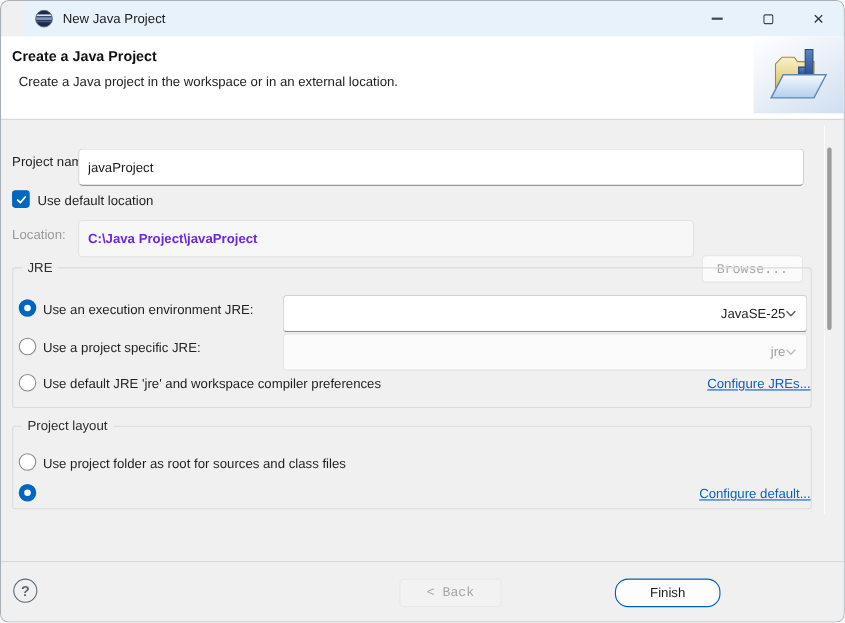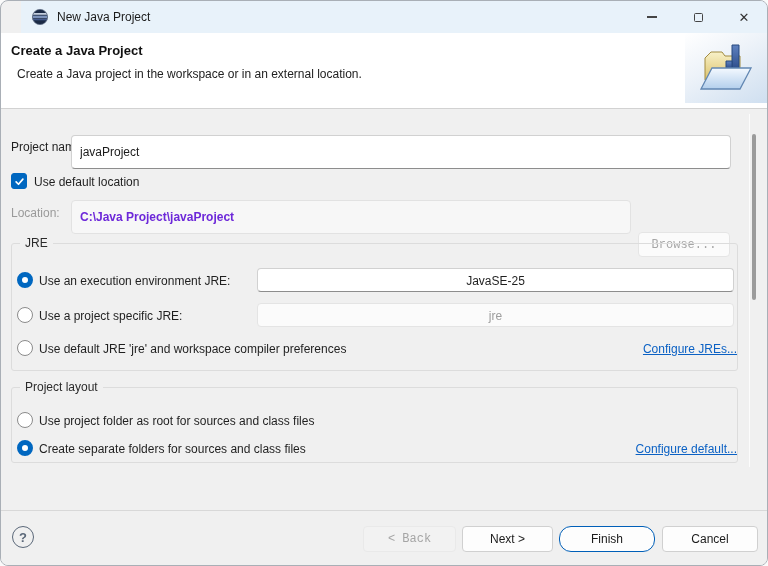--- a/index.html
+++ b/index.html
@@ -33,22 +33,22 @@
     font-family:inherit; outline:none; }
   .field:disabled, .field.disabled { background:#f7f7f7; border-color:#e2e2e2; color:#6d28d9;font-weight:bold; }
   .btn-small { position:absolute; background:#fbfbfb; border:1px solid #e5e5e5; border-radius:4px;
     font-size:12px; color:#a6a6a6; font-family:Liberation Mono, monospace;margin-top:32px; }
   .checkbox { position:absolute; width:16px; height:16px; background:#0067c0; border:1px solid #0067c0;
     border-radius:3px; display:flex; align-items:center; justify-content:center; cursor:pointer; }
   .radio { position:absolute; width:16px; height:16px; border-radius:50%; background:#fff; cursor:pointer; }
   .radio.selected { border:5px solid #0067c0; }
   .radio.unselected { border:1px solid #8b8b8b; }
   .combo { position:absolute; background:#fff; border:1px solid #d1d1d1; border-bottom-color:#8d8d8d;
-    border-radius:4px; display:flex; align-items:center; justify-content:flex-start;
-    padding:5px 9px; cursor:pointer;flex-direction:column; }
+    border-radius:4px; display:flex; align-items:center; justify-content:flex-end;
+    padding:16px 9px; cursor:pointer; }
   .combo.disabled { background:#fbfbfb; border-color:#e4e4e4; border-bottom-color:#e4e4e4; color:#9d9d9d; cursor:default; }
   .combo .val { font-size:12px; }
   .group { position:absolute; border:1px solid #dcdcdc; border-radius:3px; }
   .group-label { position:absolute; top:-8px; left:8px; background:#f0f0f0; padding:0 5px;
     font-size:12px; color:#2b2b2b; line-height:15px; }
   .link { position:absolute; color:#0b61c4; text-decoration:underline; font-size:12px; cursor:pointer; white-space:nowrap; }
   .content-edge { position:absolute; left:748px; top:5px; width:1px; height:353px; background:#fcfcfc; }
   .scroll-thumb { position:absolute; left:751px; top:25px; width:4px; height:166px; background:#9b9b9b; border-radius:2px; }
   
   .footer { position:absolute; left:0; right:0; bottom:0; height:55px; border-top:1px solid #d8d8d8; background:#f0f0f0; }
@@ -165,29 +165,26 @@
       <a class="link" style="right:0px; top:98px;">Configure JREs...</a>
     </div>
 
     <div class="group" style="left:10px; top:278px; width:727px; height:76px;">
       <span class="group-label">Project layout</span>
 
       <span class="radio unselected" style="left:5px; top:24px;"></span>
       <span class="lbl" style="left:27px; top:26px;">Use project folder as root for sources and class files</span>
 
       <span class="radio selected" style="left:5px; top:52px;"></span>
-      <span class="lbl" style="left:27px; top:54px;">Create separate folders for sources and class files</span>
       <a class="link" style="right:0px; top:54px;">Configure default...</a>
     </div>
 
     <div class="content-edge"></div>
     <div class="scroll-thumb"></div>
   </div>
 
   <div class="footer">
     <div class="help">?</div>
     <button class="btn is-disabled" style="left:362px; width:93px;" disabled="">&lt; Back</button>
-    <button class="btn" style="left:461px; width:91px;">Next &gt;</button>
     <button class="btn is-default" style="left:558px; width:96px;border-radius:12px;">Finish</button>
-    <button class="btn" style="left:661px; width:96px;">Cancel</button>
   </div>
 
 </div>
 
 </body></html>

